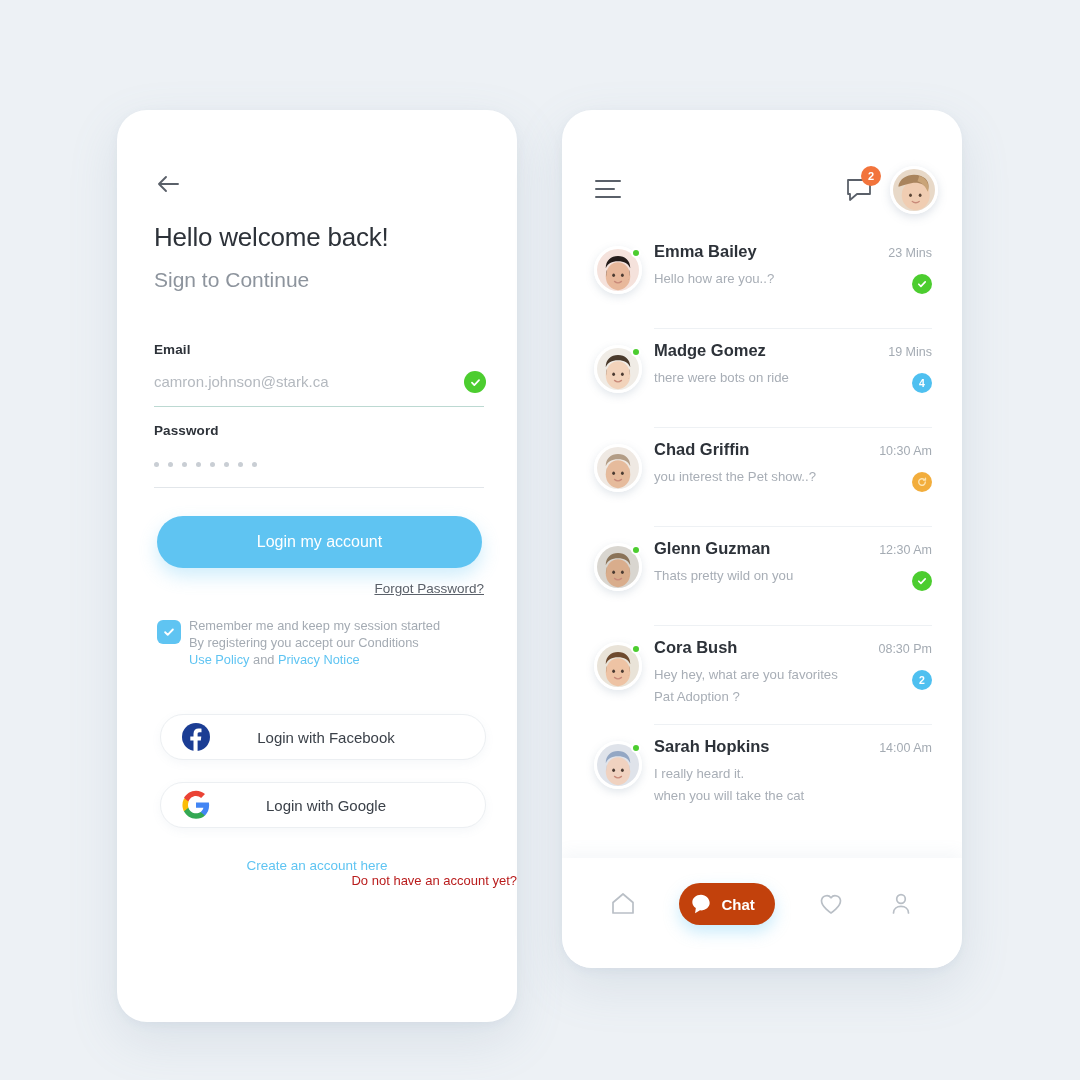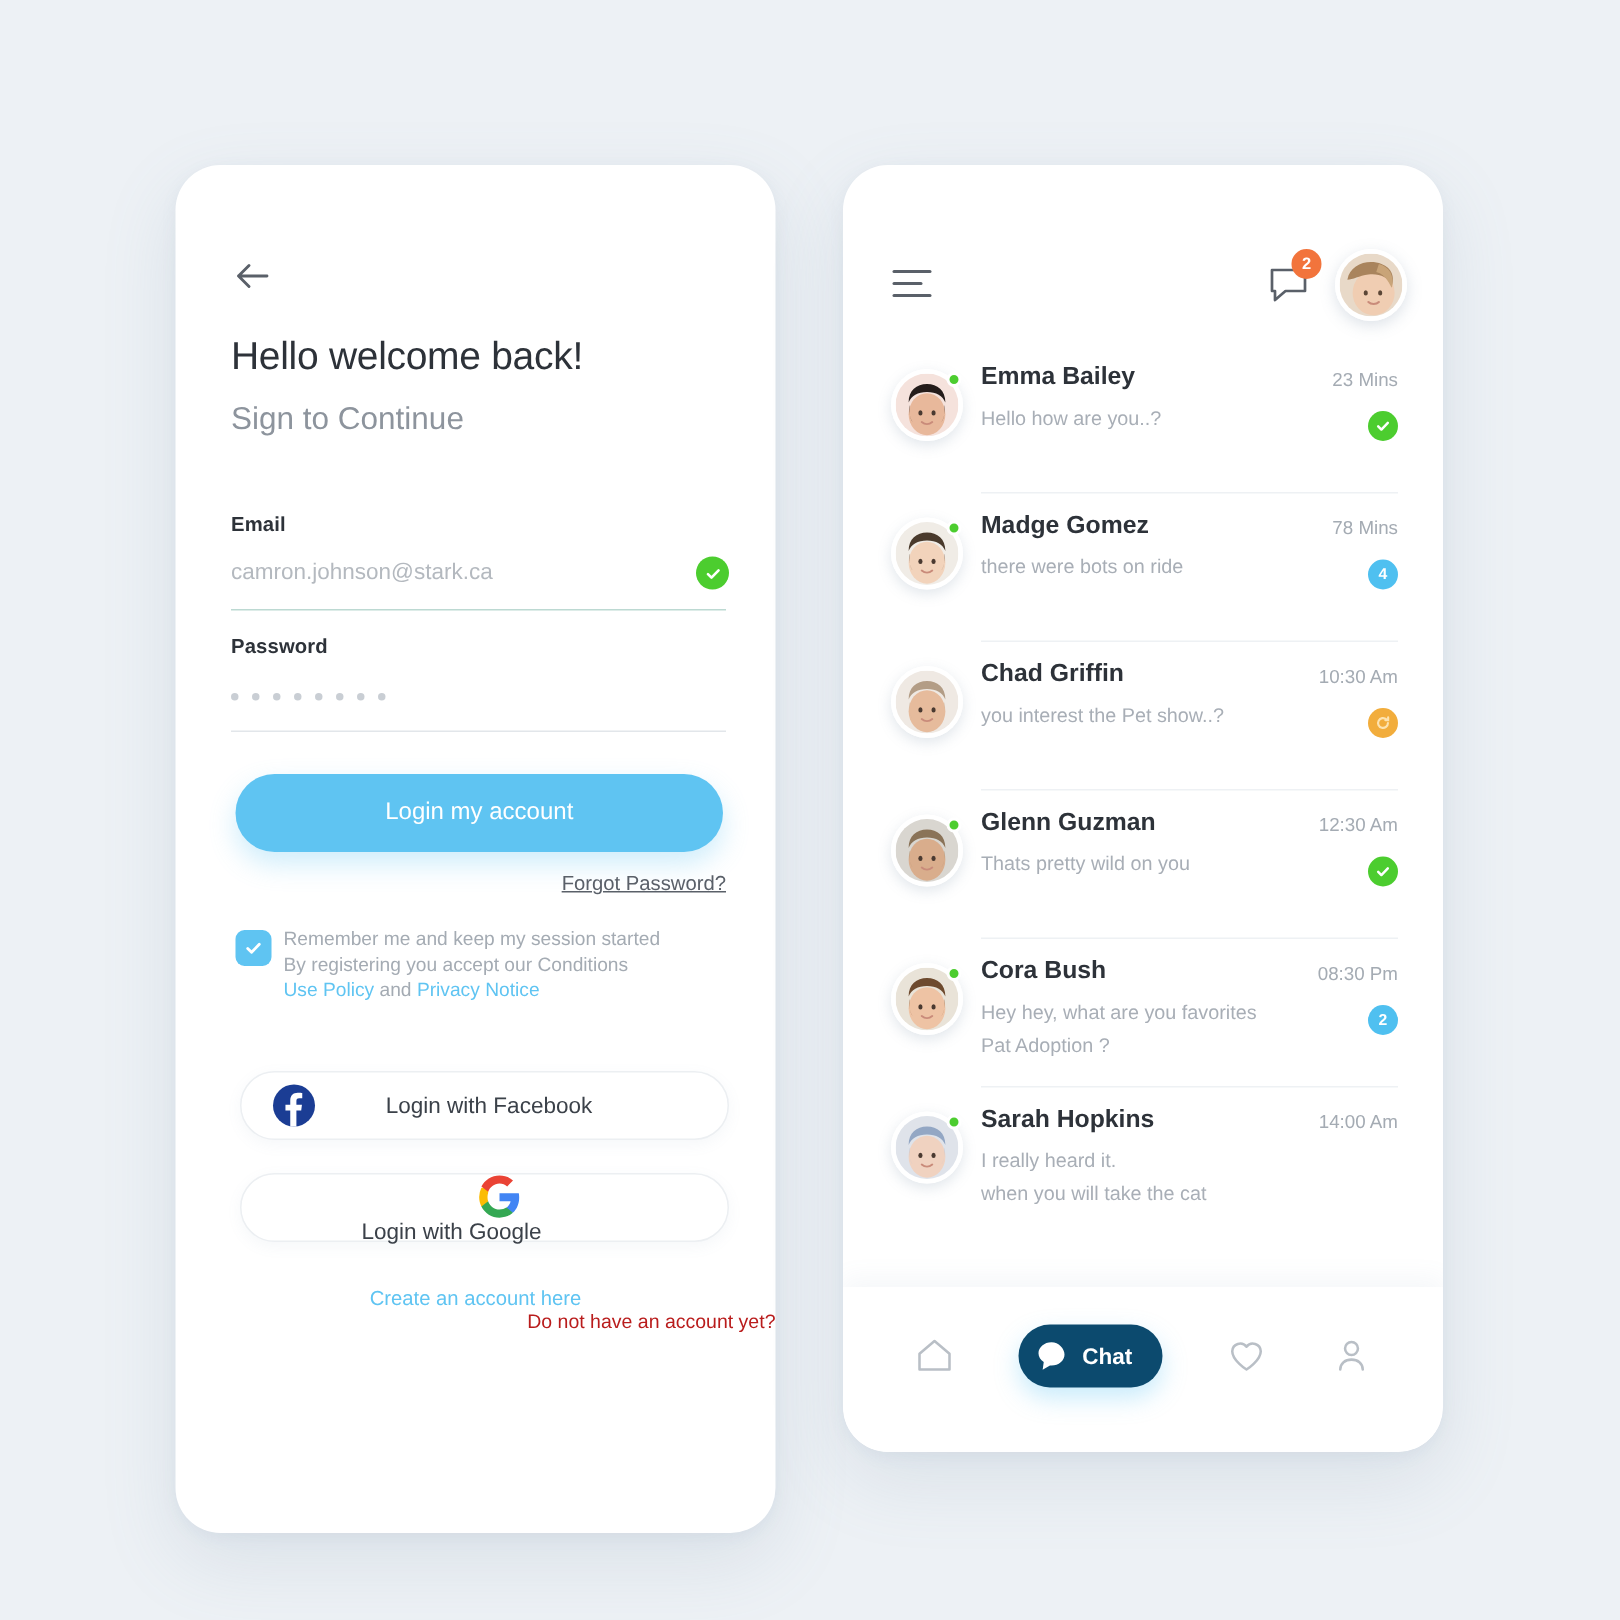--- a/index.html
+++ b/index.html
@@ -69,21 +69,21 @@
   .terms-text { font-size: 12.8px; line-height: 16.8px; color: #a4abb3; }
   .terms-link { color: #5fc4f2; cursor: pointer; }
 
   .social-btn {
     position: absolute; left: 43px; width: 326px; height: 46px;
     border-radius: 23px; background: #fff; border: 1px solid #eceff2;
     box-shadow: 0 3px 10px rgba(120,140,165,.07);
     display: flex; align-items: center; cursor: pointer;
   }
   #facebook-button { top: 604px; }
-  #google-button   { top: 672px; flex-direction: column; }
+  #google-button   { top: 672px; }
   .social-icon { width: 30px; height: 30px; margin-left: 20px; flex: 0 0 auto; }
   .social-label { flex: 1; text-align: center; font-size: 15px; color: #3b4149; padding-right: 44px; }
 
   #signup-prompt {
     position: absolute; left: 0; right: 0; top: 763px; text-align: right;
     font-size: 13px; color: #b91c1c;
   }
   #create-account-link {
     position: absolute; left: 0; right: 0; top: 748px; text-align: center;
     font-size: 13.5px; color: #5fc4f2; cursor: pointer;
@@ -141,21 +141,21 @@
 
   #bottom-nav {
     position: absolute; left: 0; bottom: 0; width: 400px; height: 110px;
     background: #fff; border-radius: 0 0 30px 30px;
     box-shadow: 0 -6px 16px rgba(120,140,165,.07);
     display: flex; align-items: center; justify-content: space-around;
     padding: 0 26px 18px 26px;
   }
   .nav-item { display: flex; align-items: center; cursor: pointer; }
   #nav-chat {
-    background: #0c4a6e; border-radius: 22px; height: 42px;
+    background: #c2410c; border-radius: 22px; height: 42px;
     padding: 0 20px 0 10px; gap: 8px;
     box-shadow: 0 7px 16px rgba(95,196,242,.34);
   }
   #nav-chat .nav-label { color: #fff; font-size: 15px; font-weight: 700; }
 </style>
 </head>
 <body>
 
 <div class="stage">
 
@@ -307,21 +307,21 @@
                 <path d="M10 22c0-9 6-14 14-14s14 5 14 14c-2-5-7-8-14-8s-12 3-14 8z" fill="#4a3a2c"></path>
                 <path d="M11 24c-1 6 0 10 2 13-3-5-3-11-2-13z" fill="#6b5442"></path>
                 <path d="M37 24c1 6 0 10-2 13 3-5 3-11 2-13z" fill="#6b5442"></path>
                 <ellipse cx="19" cy="30" rx="1.6" ry="2" fill="#4a3a31"></ellipse>
                 <ellipse cx="29" cy="30" rx="1.6" ry="2" fill="#4a3a31"></ellipse>
                 <path d="M20 37c2.4 2 5.6 2 8 0" stroke="#c98b7a" stroke-width="1.5" fill="none" stroke-linecap="round"></path>
               </svg></div>
             <div class="online-dot"></div>
           </div>
           <div class="chat-name">Madge Gomez</div>
-          <div class="chat-time">78 Mins</div>
+          <div class="chat-time">19 Mins</div>
           <div class="chat-msgs">
             <div class="chat-msg">there were bots on ride</div>
           </div>
           <div class="row-badge blue">
             <span>4</span>
           </div>
           <div class="divider"></div>
         </div>
         <div class="chat-row">
           <div class="avatar-wrap">

